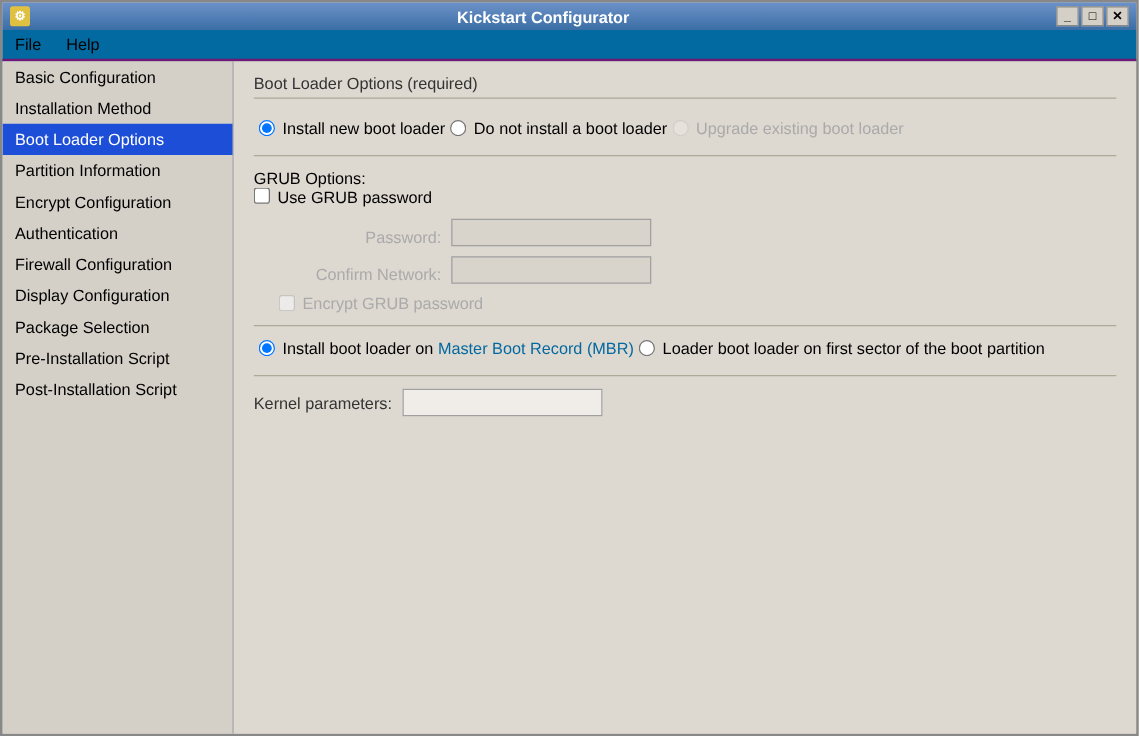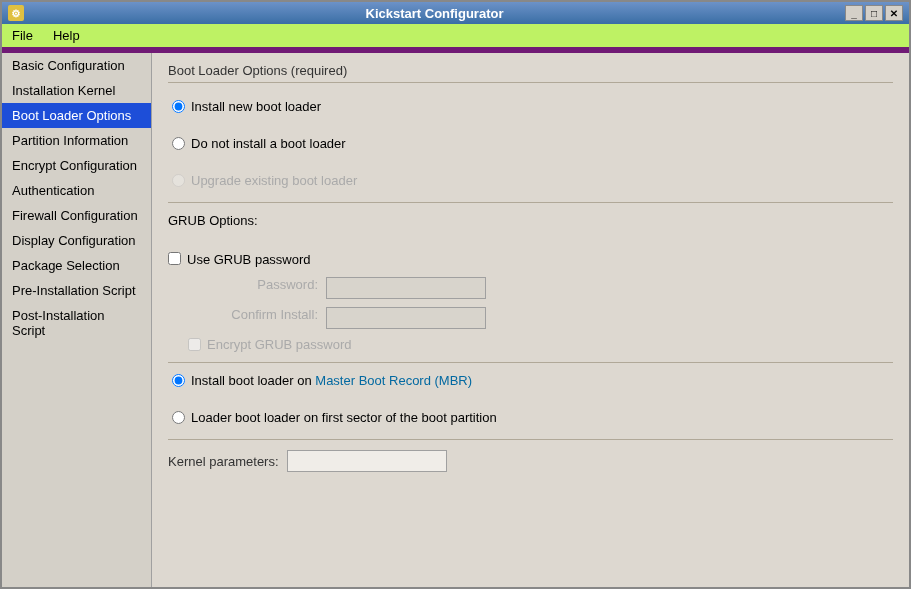--- a/index.html
+++ b/index.html
@@ -62,39 +62,39 @@
       background: #d4d0c8;
       border: 1px solid #888;
       display: flex;
       align-items: center;
       justify-content: center;
       font-size: 10px;
       cursor: pointer;
       color: #000;
     }
     .menu-bar {
-      background: #bef264;
-      border-bottom: 6px solid #701a75;
+      background: #0369a1;
+      border-bottom: 2px solid #701a75;
       padding: 2px 4px;
       display: flex;
       gap: 8px;
       flex-shrink: 0;
     }
     .menu-item {
       padding: 2px 6px;
       cursor: pointer;
       font-size: 13px;
     }
     .content-area {
       display: flex;
       flex: 1;
       overflow: hidden;
     }
     .sidebar {
-      width: 150px;
+      width: 185px;
       background: #d4d0c8;
       border-right: 1px solid #a0a0a0;
       flex-shrink: 0;
       display: flex;
       flex-direction: column;
     }
     .sidebar-item {
       padding: 5px 10px;
       cursor: pointer;
       font-size: 13px;
@@ -112,22 +112,22 @@
     }
     .section-title {
       font-size: 13px;
       color: #333;
       margin-bottom: 16px;
       border-bottom: 1px solid #b0a898;
       padding-bottom: 4px;
     }
     .radio-group {
       display: flex;
-      flex-direction: column;
-      gap: 22px;
+      flex-direction: row;
+      gap: 4px;
       margin-bottom: 14px;
       padding-left: 4px;
     }
     .radio-item {
       display: flex;
       align-items: center;
       gap: 6px;
       font-size: 13px;
     }
     .radio-item.disabled {
@@ -137,32 +137,32 @@
       opacity: 0.5;
     }
     .separator {
       border: none;
       border-top: 1px solid #b0a898;
       margin: 10px 0;
     }
     .grub-title {
       font-size: 13px;
       font-weight: normal;
-      margin-bottom: 24px;
+      margin-bottom: 0;
     }
     .checkbox-item {
       display: flex;
       align-items: flex-start;
       gap: 6px;
       font-size: 13px;
       margin-bottom: 10px;
     }
     .form-row {
       display: flex;
-      align-items: flex-start;
+      align-items: flex-end;
       gap: 8px;
       margin-bottom: 8px;
       padding-left: 20px;
     }
     .form-label {
       font-size: 13px;
       color: #aaa;
       width: 130px;
       text-align: right;
     }
@@ -236,21 +236,21 @@
 
   <div class="menu-bar">
     <span class="menu-item">File</span>
     <span class="menu-item">Help</span>
   </div>
 
   <div class="content-area">
 
     <div class="sidebar">
       <div class="sidebar-item">Basic Configuration</div>
-      <div class="sidebar-item">Installation Kernel</div>
+      <div class="sidebar-item">Installation Method</div>
       <div class="sidebar-item active">Boot Loader Options</div>
       <div class="sidebar-item">Partition Information</div>
       <div class="sidebar-item">Encrypt Configuration</div>
       <div class="sidebar-item">Authentication</div>
       <div class="sidebar-item">Firewall Configuration</div>
       <div class="sidebar-item">Display Configuration</div>
       <div class="sidebar-item">Package Selection</div>
       <div class="sidebar-item">Pre-Installation Script</div>
       <div class="sidebar-item">Post-Installation Script</div>
     </div>
@@ -281,21 +281,21 @@
         <input type="checkbox" id="grubpw" style="">
         <label for="grubpw">Use GRUB password</label>
       </div>
 
       <div class="form-row">
         <span class="form-label">Password:</span>
         <input type="password" class="form-input" disabled="" style="">
       </div>
 
       <div class="form-row">
-        <span class="form-label">Confirm Install:</span>
+        <span class="form-label">Confirm Network:</span>
         <input type="password" class="form-input" disabled="" style="">
       </div>
 
       <div class="encrypt-row">
         <div class="encrypt-checkbox">
           <input type="checkbox" id="encryptpw" disabled="" style="">
           <label for="encryptpw">Encrypt GRUB password</label>
         </div>
       </div>
 

